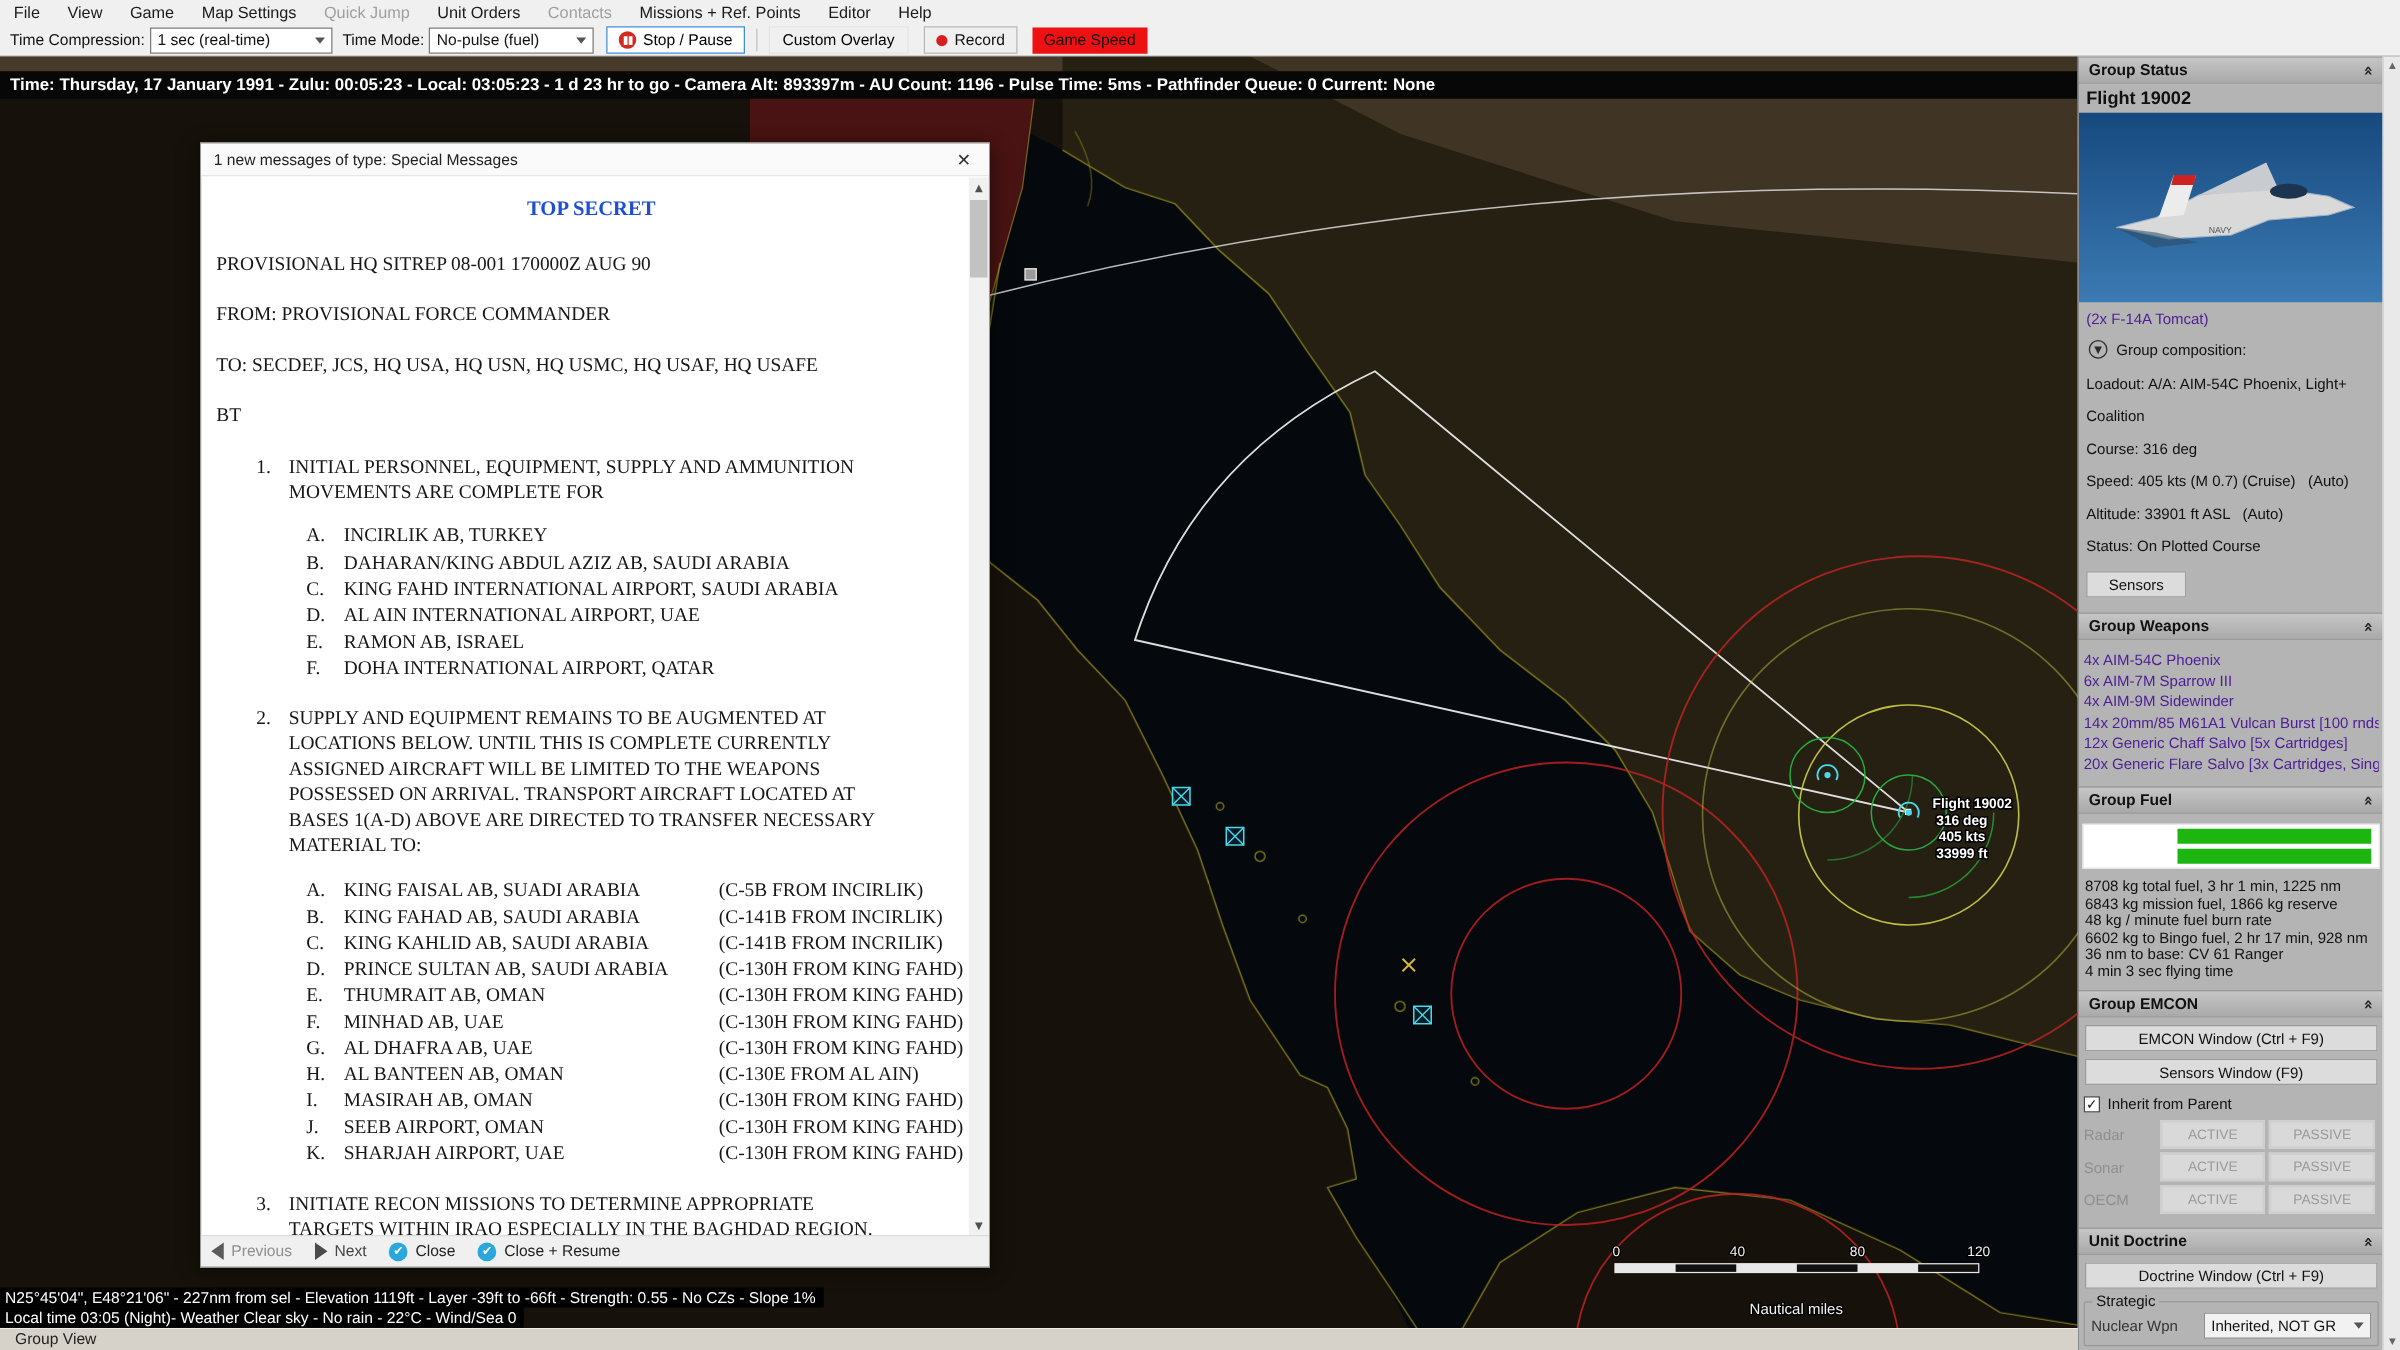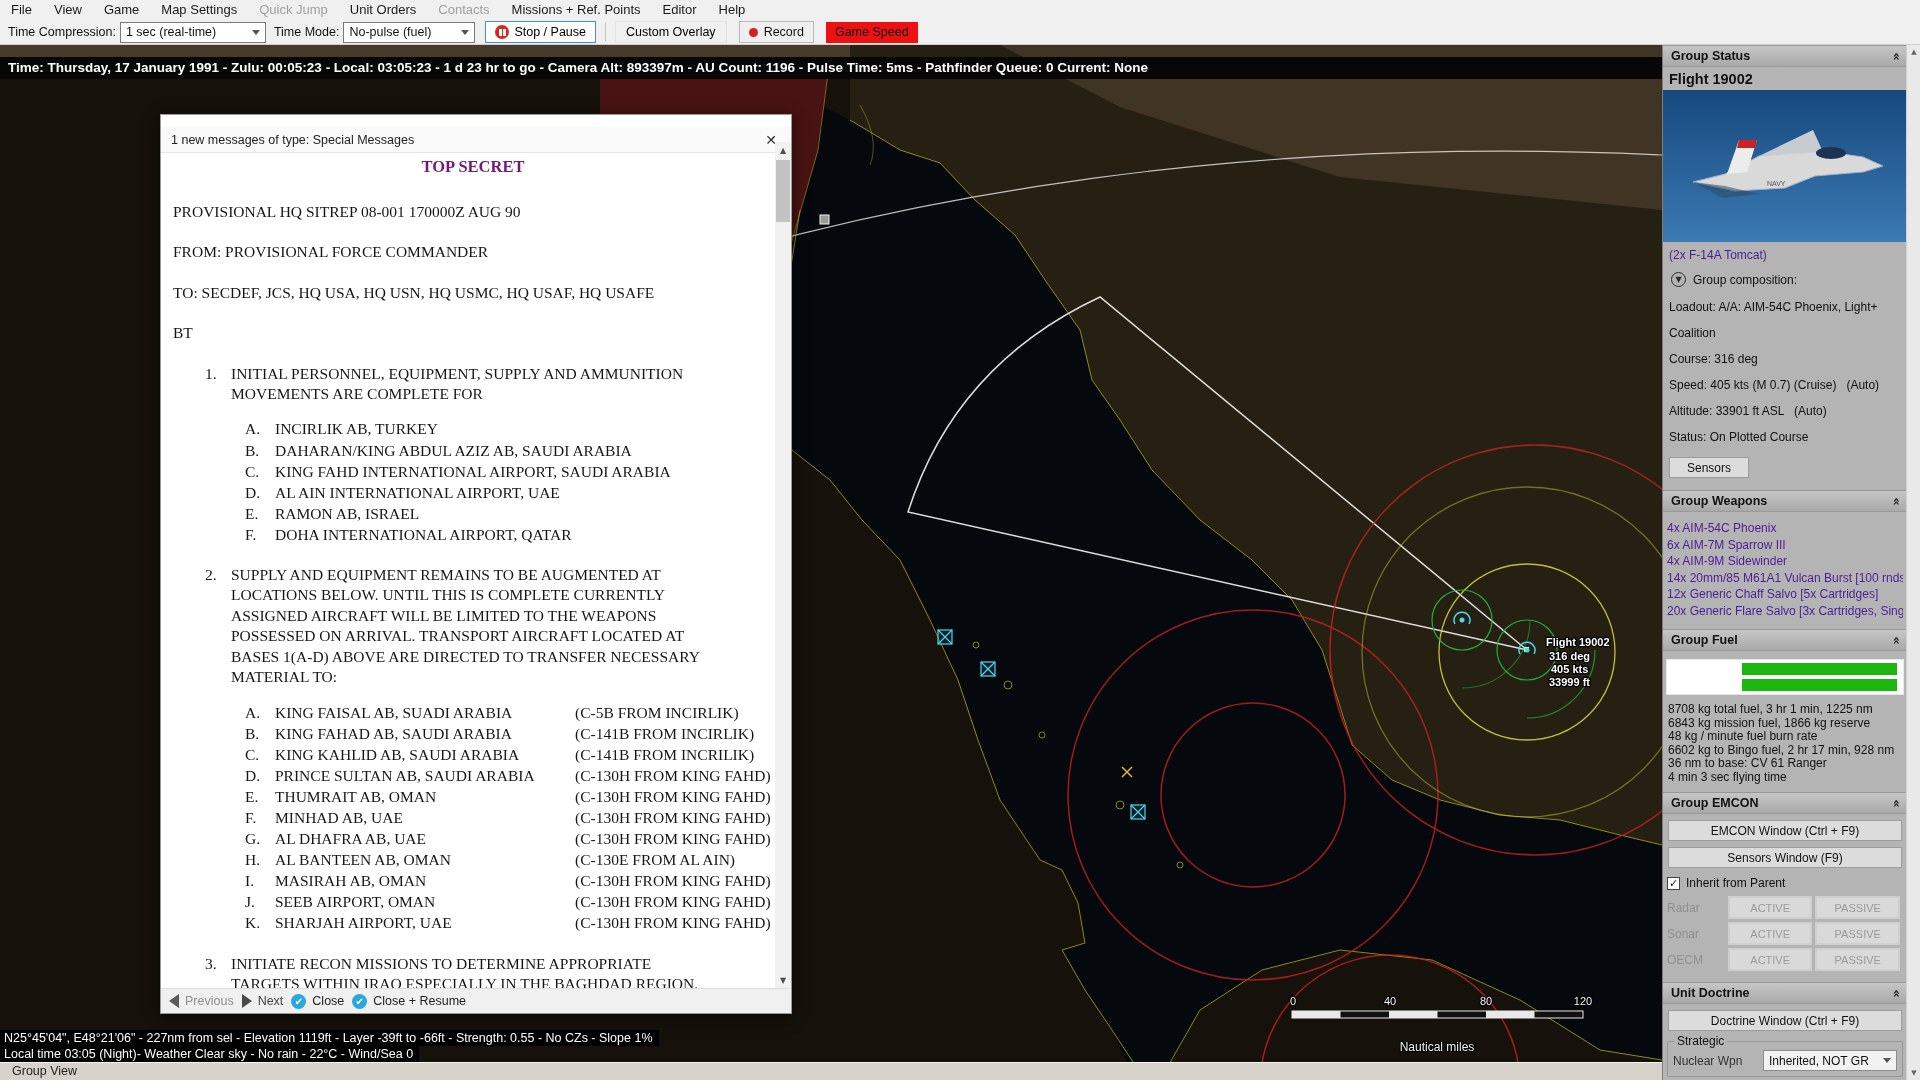--- a/index.html
+++ b/index.html
@@ -46,43 +46,43 @@
                 paint-order:stroke; stroke:#000; stroke-width:2px; }
 
   
   .time-bar { position:absolute; left:0; top:57px; width:1662px; height:22px; background:#070707; color:#fff;
               font-size:13.5px; font-weight:bold; line-height:22px; padding-left:8px; white-space:nowrap;
               overflow:hidden; z-index:10; }
 
   
   .msg-win { position:absolute; left:160px; top:114px; width:632px; height:900px; background:#fff;
              border:1px solid #9a9a9a; box-shadow:0 3px 14px rgba(0,0,0,.55); z-index:20; }
-  .msg-title { position:absolute; left:0; top:12px; right:0; height:26px; background:#fafafa; border-bottom:1px solid #e6e6e6;
+  .msg-title { position:absolute; left:0; top:0; right:0; height:26px; background:#fafafa; border-bottom:1px solid #e6e6e6;
                display:flex; align-items:center; justify-content:space-between; padding:0 10px; font-size:12.5px; color:#222; }
   .msg-close { font-size:14px; color:#333; padding:0 4px; cursor:default; }
   .doc { position:absolute; left:0; top:27px; width:616px; bottom:25px; overflow:hidden; padding:12px 4px 0 12px;
          font-family:"Liberation Serif", serif; font-size:15.5px; line-height:1.32; color:#161616; }
-  .doc-class { text-align:center; color:#701a75; font-weight:bold; font-size:16.5px; margin:2px 0 24px 0; }
+  .doc-class { text-align:center; color:#1d4ed8; font-weight:bold; font-size:16.5px; margin:2px 0 24px 0; }
   .doc-p { margin:0 0 20px 0; }
   .doc-li { display:flex; margin:0 0 20px 32px; }
   .doc-num { width:26px; flex:none; }
   .doc-litext { width:470px; }
   .doc-subs { margin:-6px 0 20px 72px; }
   .doc-sub { display:flex; line-height:1.36; }
   .doc-sub .sl { width:30px; flex:none; }
   .doc-sub .st { flex:none; }
   .doc-sub .st.w { width:300px; }
   .doc-sub .sn { flex:none; }
   .msg-scroll { position:absolute; top:27px; right:0; bottom:25px; width:16px; background:#f1f1f1; }
   .sb-arrow { position:absolute; left:0; width:16px; height:16px; color:#505050; font-size:8px; display:flex;
               align-items:center; justify-content:center; font-family:"DejaVu Sans",sans-serif; }
   .sb-up { top:0; } .sb-down { bottom:0; }
   .sb-thumb { position:absolute; left:1px; top:18px; width:14px; height:62px; background:#c2c2c2; }
   .msg-footer { position:absolute; left:0; bottom:0; right:0; height:25px; background:#f0f0f0; border-top:1px solid #dcdcdc;
-                display:flex; align-items:center; gap:8px; padding-left:8px; font-size:12.5px; }
+                display:flex; align-items:center; gap:18px; padding-left:8px; font-size:12.5px; }
   .nav-btn { display:flex; align-items:center; gap:6px; }
   .tri-left  { width:0; height:0; border-top:7px solid transparent; border-bottom:7px solid transparent; border-right:10px solid #5a5a5a; }
   .tri-right { width:0; height:0; border-top:7px solid transparent; border-bottom:7px solid transparent; border-left:10px solid #4a4a4a; }
   .nav-btn.prev span.lbl { color:#8f8f8f; }
   .nav-btn.next span.lbl { color:#444; }
   .chk-btn { display:flex; align-items:center; gap:6px; color:#222; }
   .blue-check { width:15px; height:15px; border-radius:50%; background:#2aa7dd; color:#fff; font-size:10px;
                 display:flex; align-items:center; justify-content:center; font-family:"DejaVu Sans",sans-serif; }
 
   

